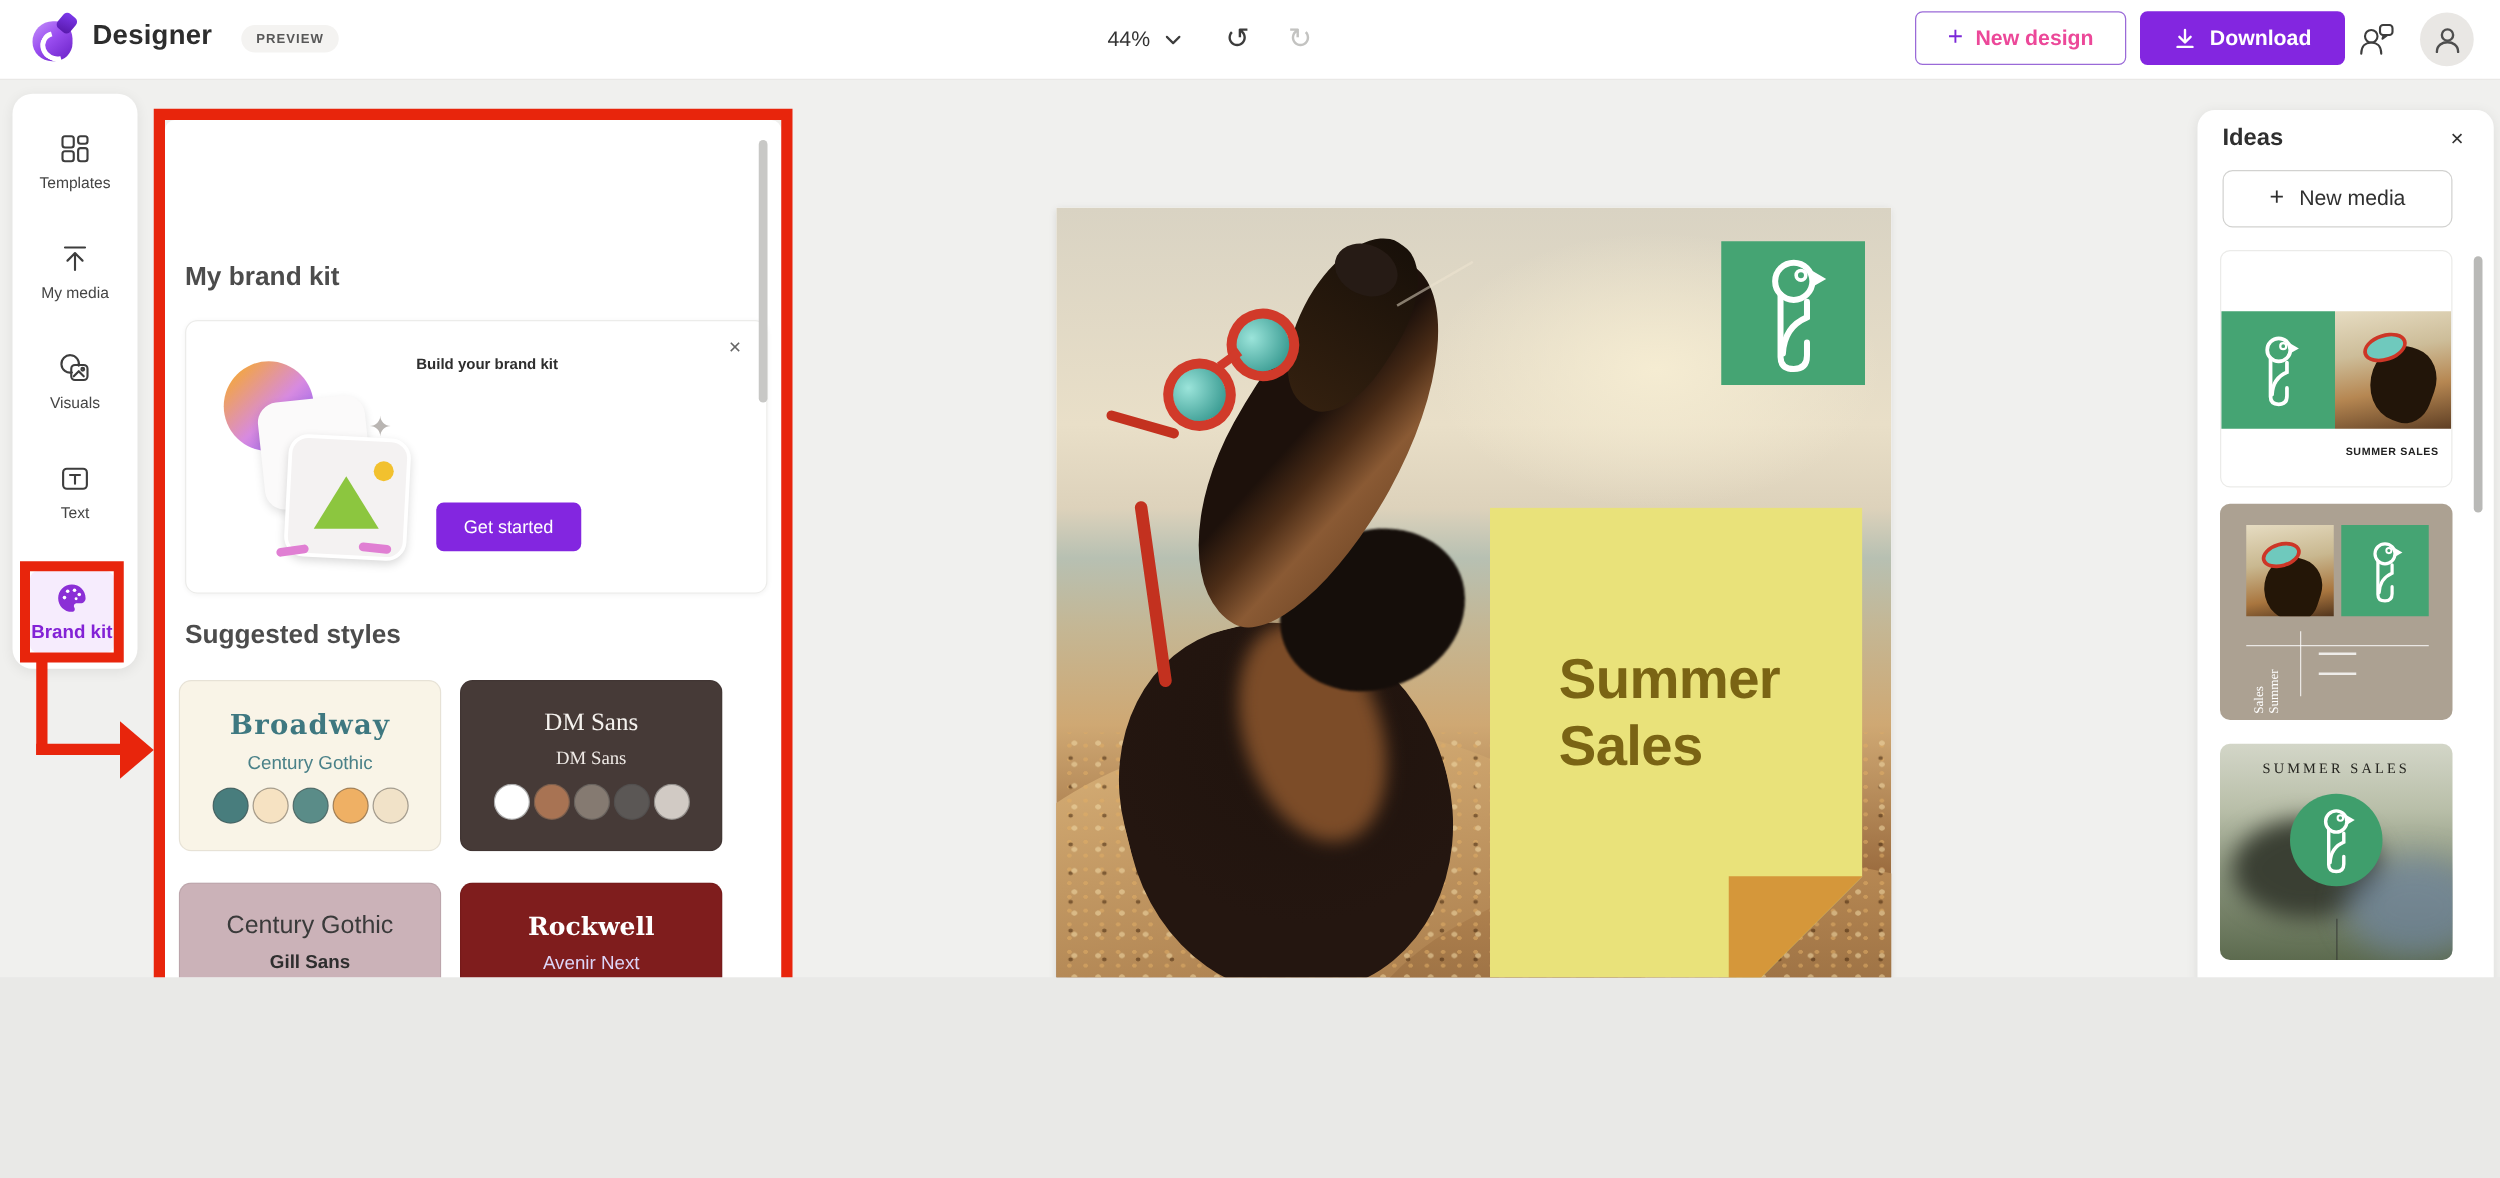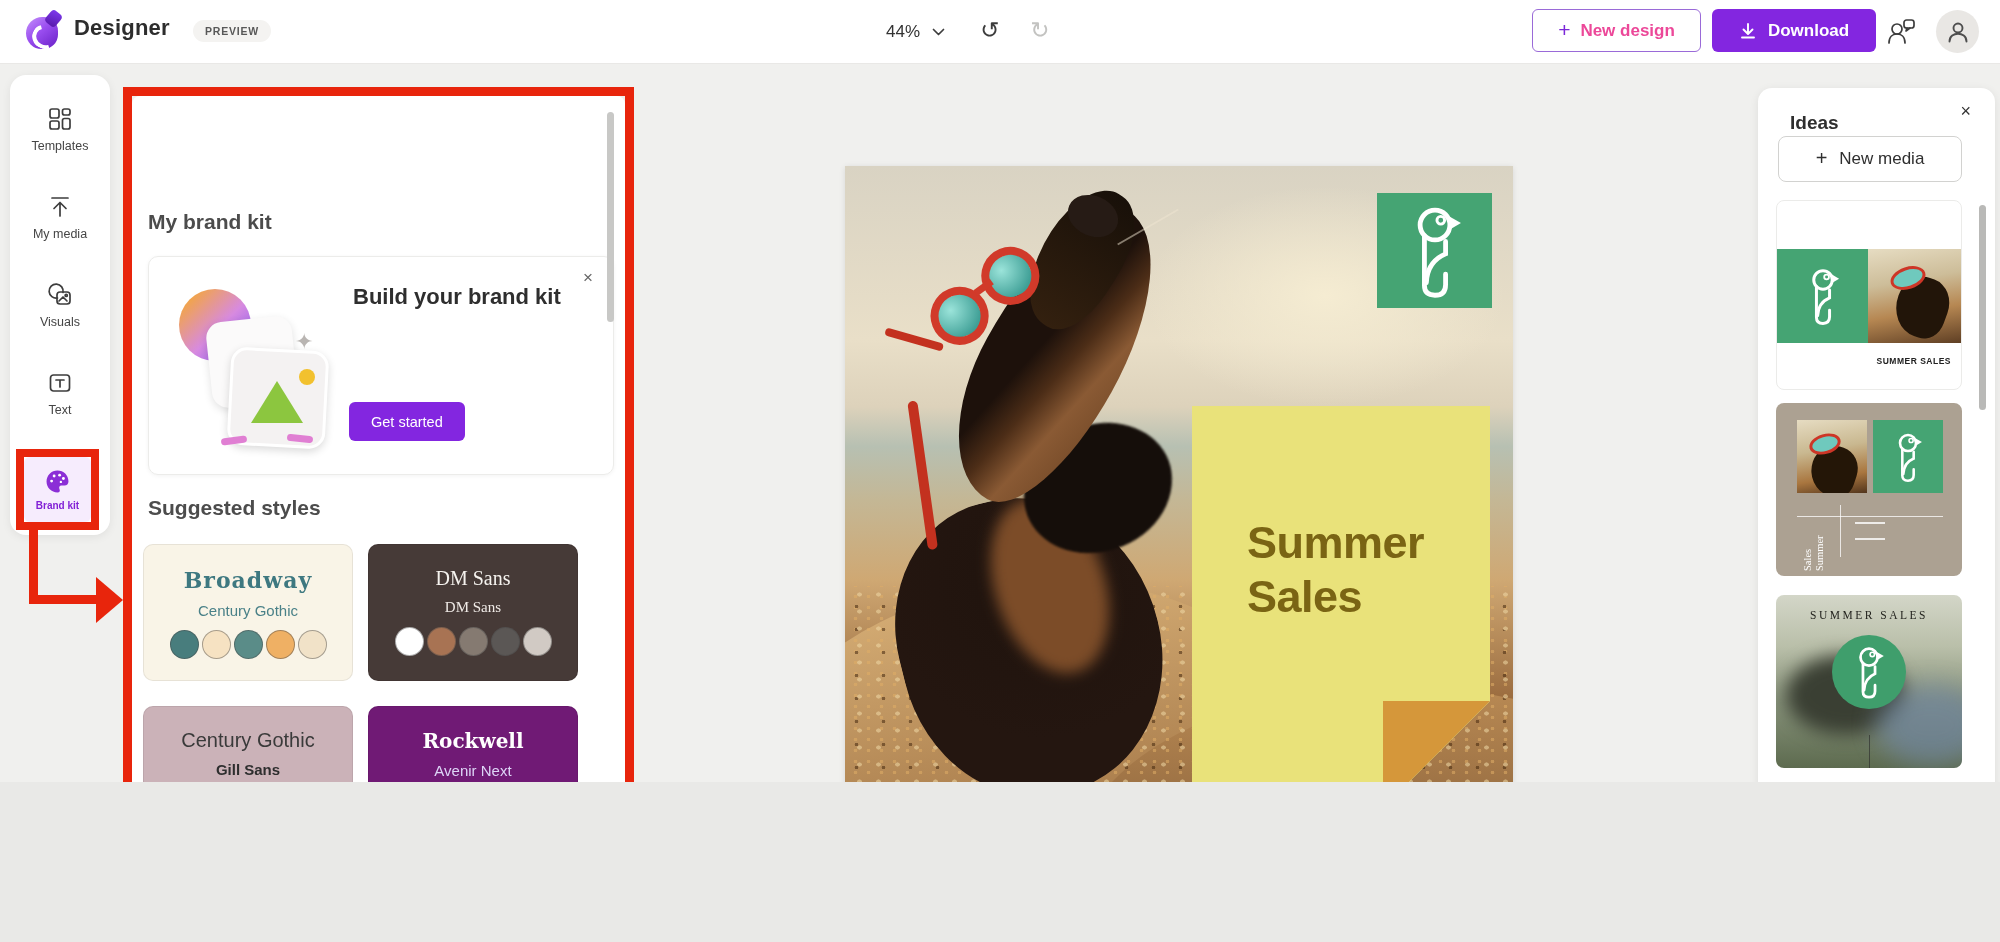--- a/index.html
+++ b/index.html
@@ -37,38 +37,38 @@
   .avatar{left:1936px;top:10px;width:43px;height:43px;border-radius:50%;background:#e9e7e4;display:flex;align-items:center;justify-content:center;}
   
   .rail{position:absolute;left:10px;top:75px;width:100px;height:460px;background:#fff;border-radius:16px;
     box-shadow:0 2px 10px rgba(0,0,0,.07);}
   .rail-item{position:absolute;left:6px;width:88px;height:80px;display:flex;flex-direction:column;align-items:center;justify-content:center;gap:7px;cursor:pointer;border-radius:10px;}
   .rail-item .ric{width:26px;height:26px;}
   .rail-item .rlbl{font-size:12.5px;color:#454545;}
   
   .bk-tile{position:absolute;left:24px;top:457px;width:67px;height:65px;background:#f6ecfd;border-radius:6px;
     display:flex;flex-direction:column;align-items:center;justify-content:center;gap:5px;cursor:pointer;}
-  .bk-tile .rlbl{font-size:10px;color:#8322d6;font-weight:600;}
+  .bk-tile .rlbl{font-size:15px;color:#8322d6;font-weight:600;}
   
   .anno{position:absolute;background:#e8250c;z-index:40;pointer-events:none;}
   .anno-box1{left:16px;top:449px;width:83px;height:81px;background:none;border:8px solid #e8250c;box-sizing:border-box;}
   .anno-panel{left:123px;top:87px;width:511px;height:756px;background:none;border:9px solid #e8250c;box-sizing:border-box;}
   .arrow-v{left:29px;top:528px;width:9px;height:76px;}
   .arrow-h{left:29px;top:595px;width:67px;height:9px;}
   .arrow-head{left:96px;top:577px;width:0;height:0;background:none;
     border-left:27px solid #e8250c;border-top:23px solid transparent;border-bottom:23px solid transparent;}
   
   .panel{position:absolute;left:132px;top:96px;width:493px;height:738px;background:#fff;border-radius:8px;overflow:hidden;z-index:5;}
   .panel h2{margin:0;position:absolute;left:16px;font-size:21px;font-weight:600;color:#4c4c4c;}
   .h-brandkit{top:114px;}
   .h-suggested{top:400px;}
   .promo{position:absolute;left:16px;top:160px;width:464px;height:217px;border:1px solid #ececea;border-radius:10px;
     box-shadow:0 1px 4px rgba(0,0,0,.05);}
   .promo-close{position:absolute;right:14px;top:10px;font-size:17px;color:#666;background:none;border:none;cursor:pointer;}
-  .promo-title{position:absolute;left:204px;top:27px;font-size:22px;font-weight:700;color:#2e2e2e;}
+  .promo-title{position:absolute;left:184px;top:27px;font-size:12px;font-weight:700;color:#2e2e2e;}
   .promo-body{position:absolute;left:200px;top:56px;width:235px;font-size:14.5px;line-height:1.45;color:#3f3f3f;}
   .getstarted{position:absolute;left:200px;top:145px;height:39px;padding:0 22px;background:#8326e0;color:#fff;border:none;border-radius:6px;
     font-size:14.5px;font-family:"Liberation Sans",sans-serif;cursor:pointer;}
   
   .illus{position:absolute;left:18px;top:20px;width:170px;height:175px;}
   .illus .circ{position:absolute;left:12px;top:12px;width:72px;height:72px;border-radius:50%;
     background:linear-gradient(135deg,#f4a73b 10%,#d78ae0 55%,#8d5ff0 90%);}
   .illus .sq1{position:absolute;left:42px;top:42px;width:86px;height:86px;background:#fbfafa;border-radius:16px;transform:rotate(-6deg);
     box-shadow:0 3px 8px rgba(0,0,0,.12);}
   .illus .sq2{position:absolute;left:62px;top:72px;width:92px;height:92px;background:#f4f2f2;border-radius:16px;transform:rotate(3deg);
@@ -121,21 +121,21 @@
   
   .note{position:absolute;left:347px;top:240px;width:298px;height:402px;background:#e9e27a;
     clip-path:polygon(0 0,100% 0,100% calc(100% - 107px),calc(100% - 107px) 100%,0 100%);}
   .note-fold{position:absolute;right:0;bottom:0;width:0;height:0;border-top:107px solid #d5973a;border-right:107px solid transparent;}
   .note-text{position:absolute;left:55px;top:110px;font-size:45px;font-weight:700;color:#7a6414;line-height:1.2;letter-spacing:-.5px;}
   
   .logo-sq{position:absolute;left:532px;top:27px;width:115px;height:115px;background:#45a473;display:flex;align-items:center;justify-content:center;}
   
   .ideas{position:absolute;left:1758px;top:88px;width:237px;height:802px;background:#fff;border-radius:14px;
     box-shadow:0 2px 10px rgba(0,0,0,.08);overflow:hidden;}
-  .ideas h3{margin:12px;position:absolute;left:20px;top:12px;font-size:19px;font-weight:600;color:#2f2f2f;}
+  .ideas h3{margin:0;position:absolute;left:20px;top:12px;font-size:19px;font-weight:600;color:#2f2f2f;}
   .ideas-close{position:absolute;right:18px;top:12px;font-size:18px;color:#333;background:none;border:none;cursor:pointer;}
   .newideas-btn{position:absolute;left:20px;top:48px;width:184px;height:46px;background:#fff;border:1px solid #d2d2d0;border-radius:8px;
     display:flex;align-items:center;justify-content:center;gap:12px;cursor:pointer;}
   .newideas-btn .plus{font-size:20px;color:#2f2f2f;margin-top:-2px;}
   .newideas-btn span.lbl{font-size:17px;color:#2f2f2f;}
   .icard{position:absolute;left:18px;width:186px;border-radius:8px;overflow:hidden;cursor:pointer;}
   .icard1{top:112px;height:190px;background:#fff;border:1px solid #ebebe9;box-sizing:border-box;}
   .ic1-strip{position:absolute;left:0;top:48px;width:100%;height:94px;display:flex;}
   .ic1-green{width:92px;height:94px;background:#45a473;display:flex;align-items:center;justify-content:center;}
   .ic1-photo{width:94px;height:94px;position:relative;overflow:hidden;
@@ -335,21 +335,21 @@
           <div class="style-title" style="font: 400 20px &quot;Liberation Sans&quot;, sans-serif; color: rgb(58, 58, 58);">Century Gothic</div>
           <div class="style-sub" style="color: rgb(46, 46, 46); font-weight: 600;">Gill Sans</div>
           <div class="swatches">
             <div class="swatch" style="background: rgb(42, 51, 45);"></div>
             <div class="swatch" style="background: rgb(63, 89, 74);"></div>
             <div class="swatch" style="background: rgb(155, 138, 143);"></div>
             <div class="swatch" style="background: rgb(186, 113, 40);"></div>
             <div class="swatch" style="background: rgb(255, 255, 255);"></div>
           </div>
         </div>
-        <div class="style-card" style="background: #701a75;">
+        <div class="style-card" style="background: #7f1d1d;">
           <div class="style-title" style="font: 700 20px &quot;DejaVu Serif&quot;, serif; color: rgb(255, 255, 255);">Rockwell</div>
           <div class="style-sub" style="color: rgb(221, 213, 247);">Avenir Next</div>
           <div class="swatches">
             <div class="swatch" style="background: rgb(255, 255, 255);"></div>
             <div class="swatch" style="background: rgb(236, 201, 230);"></div>
             <div class="swatch" style="background: rgb(135, 116, 217);"></div>
             <div class="swatch" style="background: rgb(246, 228, 171);"></div>
             <div class="swatch" style="background: rgb(180, 215, 206);"></div>
           </div>
         </div>

